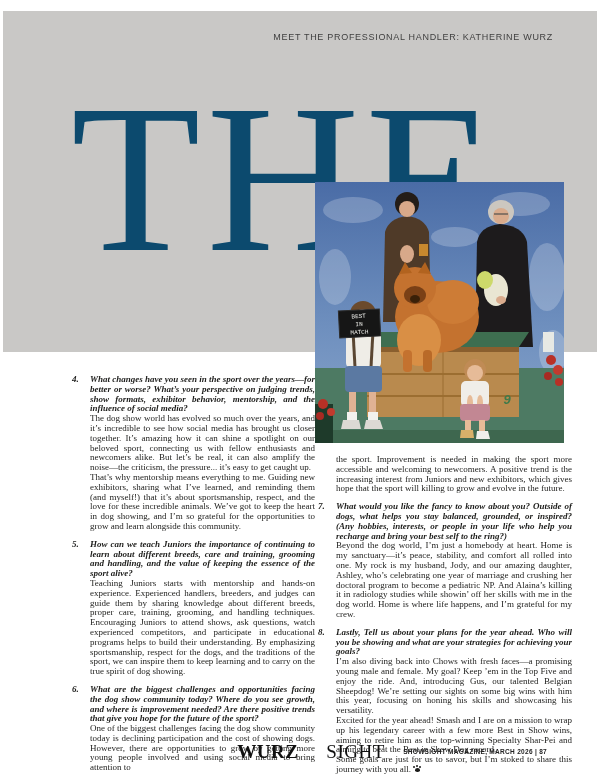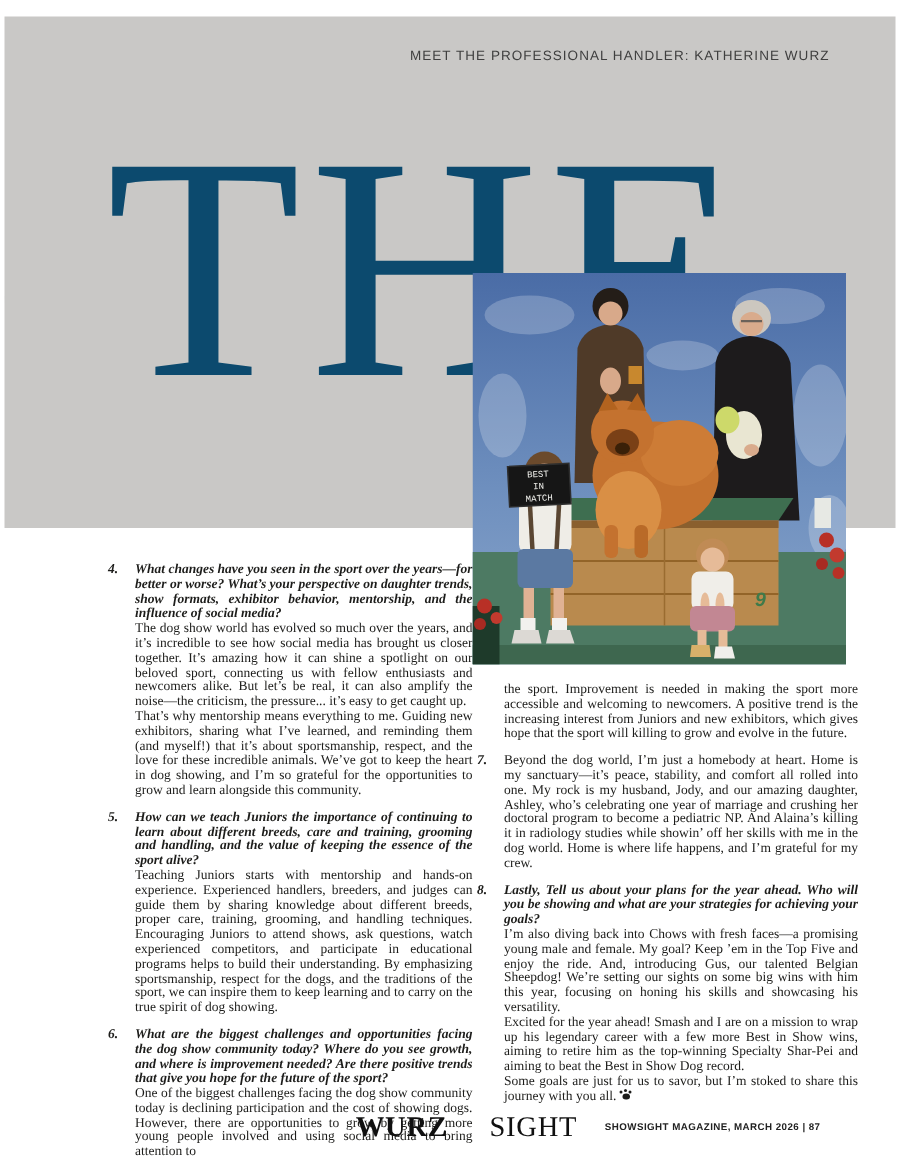--- a/index.html
+++ b/index.html
@@ -164,21 +164,21 @@
       <circle cx="8" cy="222" r="5" fill="#b83026"></circle>
       <circle cx="16" cy="230" r="4" fill="#c23a2e"></circle>
       <circle cx="5" cy="234" r="4" fill="#a82a22"></circle>
     </g>
   </svg>
 
   <div class="col col-left" id="col-left">
       <div class="qa-item">
         <div class="qa-num">4.</div>
         <div class="qa-body">
-          <p class="question">What changes have you seen in the sport over the years—for better or worse? What’s your perspective on daughter trends, show formats, exhibitor behavior, mentorship, and the influence of social media?</p>
+          <p class="question">What changes have you seen in the sport over the years—for better or worse? What’s your perspective on judging trends, show formats, exhibitor behavior, mentorship, and the influence of social media?</p>
           <p>The dog show world has evolved so much over the years, and it’s incredible to see how social media has brought us closer together. It’s amazing how it can shine a spotlight on our beloved sport, connecting us with fellow enthusiasts and newcomers alike. But let’s be real, it can also amplify the noise—the criticism, the pressure... it’s easy to get caught up.</p>
           <p>That’s why mentorship means everything to me. Guiding new exhibitors, sharing what I’ve learned, and reminding them (and myself!) that it’s about sportsmanship, respect, and the love for these incredible animals. We’ve got to keep the heart in dog showing, and I’m so grateful for the opportunities to grow and learn alongside this community.</p>
         </div>
       </div>
       <div class="qa-item">
         <div class="qa-num">5.</div>
         <div class="qa-body">
           <p class="question">How can we teach Juniors the importance of continuing to learn about different breeds, care and training, grooming and handling, and the value of keeping the essence of the sport alive?</p>
           <p>Teaching Juniors starts with mentorship and hands-on experience. Experienced handlers, breeders, and judges can guide them by sharing knowledge about different breeds, proper care, training, grooming, and handling techniques. Encouraging Juniors to attend shows, ask questions, watch experienced competitors, and participate in educational programs helps to build their understanding. By emphasizing sportsmanship, respect for the dogs, and the traditions of the sport, we can inspire them to keep learning and to carry on the true spirit of dog showing.</p>
         </div>
@@ -190,20 +190,21 @@
           <p>One of the biggest challenges facing the dog show community today is declining participation and the cost of showing dogs. However, there are opportunities to grow by getting more young people involved and using social media to bring attention to</p>
         </div>
       </div>
     </div>
 
   <div class="col col-right" id="col-right">
     <p class="continuation">the sport. Improvement is needed in making the sport more accessible and welcoming to newcomers. A positive trend is the increasing interest from Juniors and new exhibitors, which gives hope that the sport will killing to grow and evolve in the future.</p>
   <div class="qa-item">
         <div class="qa-num">7.</div>
         <div class="qa-body">
+          <p class="question">What would you like the fancy to know about you? Outside of dogs, what helps you stay balanced, grounded, or inspired? (Any hobbies, interests, or people in your life who help you recharge and bring your best self to the ring?)</p>
           <p>Beyond the dog world, I’m just a homebody at heart. Home is my sanctuary—it’s peace, stability, and comfort all rolled into one. My rock is my husband, Jody, and our amazing daughter, Ashley, who’s celebrating one year of marriage and crushing her doctoral program to become a pediatric NP. And Alaina’s killing it in radiology studies while showin’ off her skills with me in the dog world. Home is where life happens, and I’m grateful for my crew.</p>
         </div>
       </div>
       <div class="qa-item">
         <div class="qa-num">8.</div>
         <div class="qa-body">
           <p class="question">Lastly, Tell us about your plans for the year ahead. Who will you be showing and what are your strategies for achieving your goals?</p>
           <p>I’m also diving back into Chows with fresh faces—a promising young male and female. My goal? Keep ’em in the Top Five and enjoy the ride. And, introducing Gus, our talented Belgian Sheepdog! We’re setting our sights on some big wins with him this year, focusing on honing his skills and showcasing his versatility.</p>
           <p>Excited for the year ahead! Smash and I are on a mission to wrap up his legendary career with a few more Best in Show wins, aiming to retire him as the top-winning Specialty Shar-Pei and aiming to beat the Best in Show Dog record.</p>
           <p>Some goals are just for us to savor, but I’m stoked to share this journey with you all.<span class="paw"></span></p>

